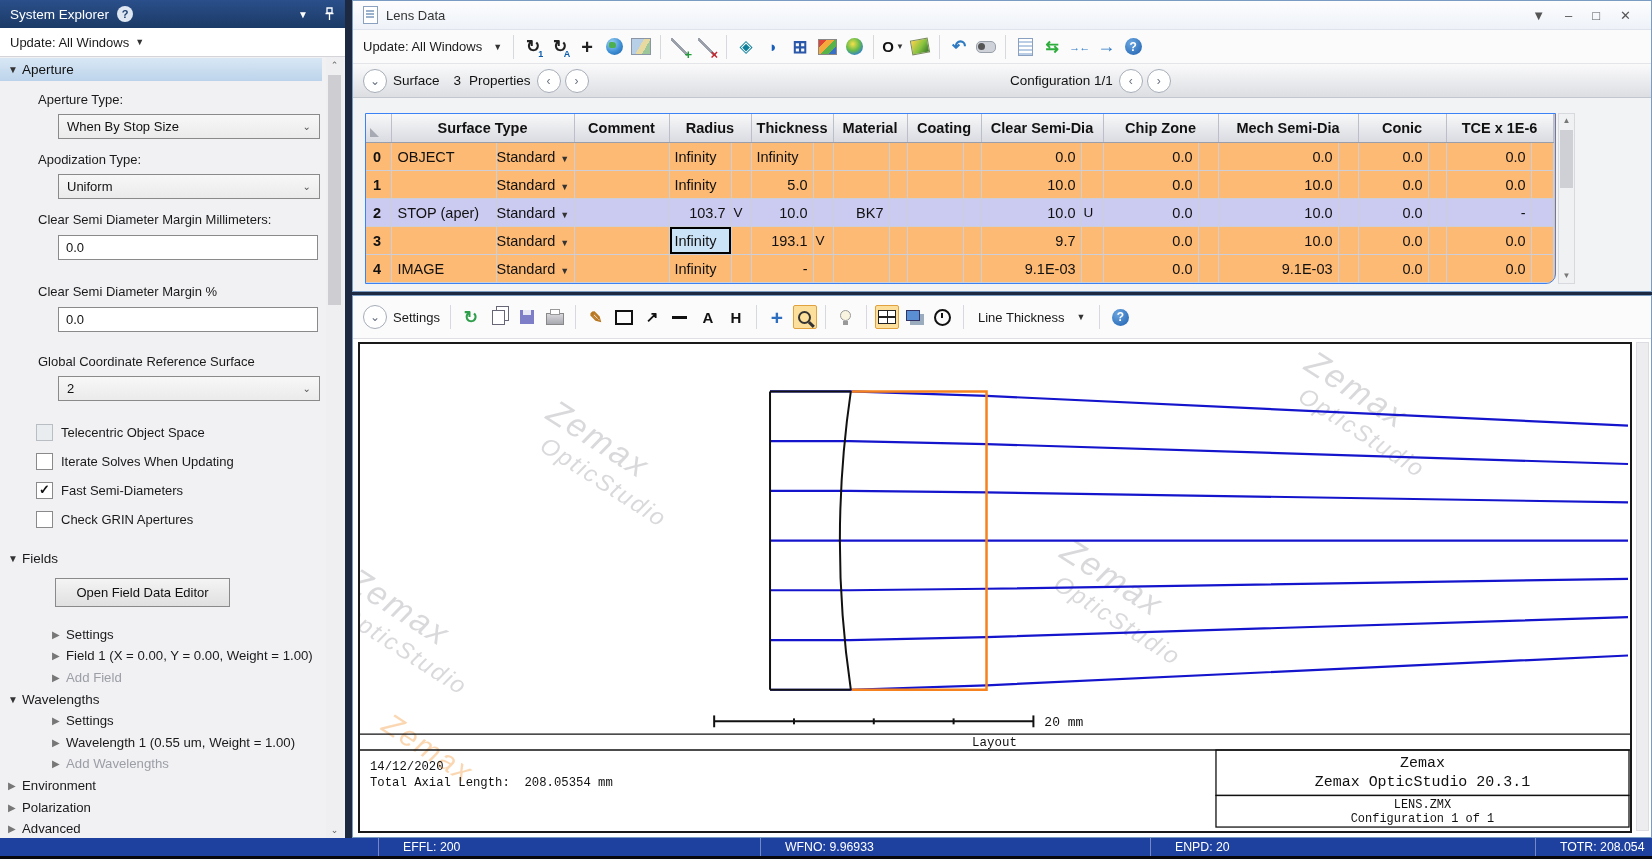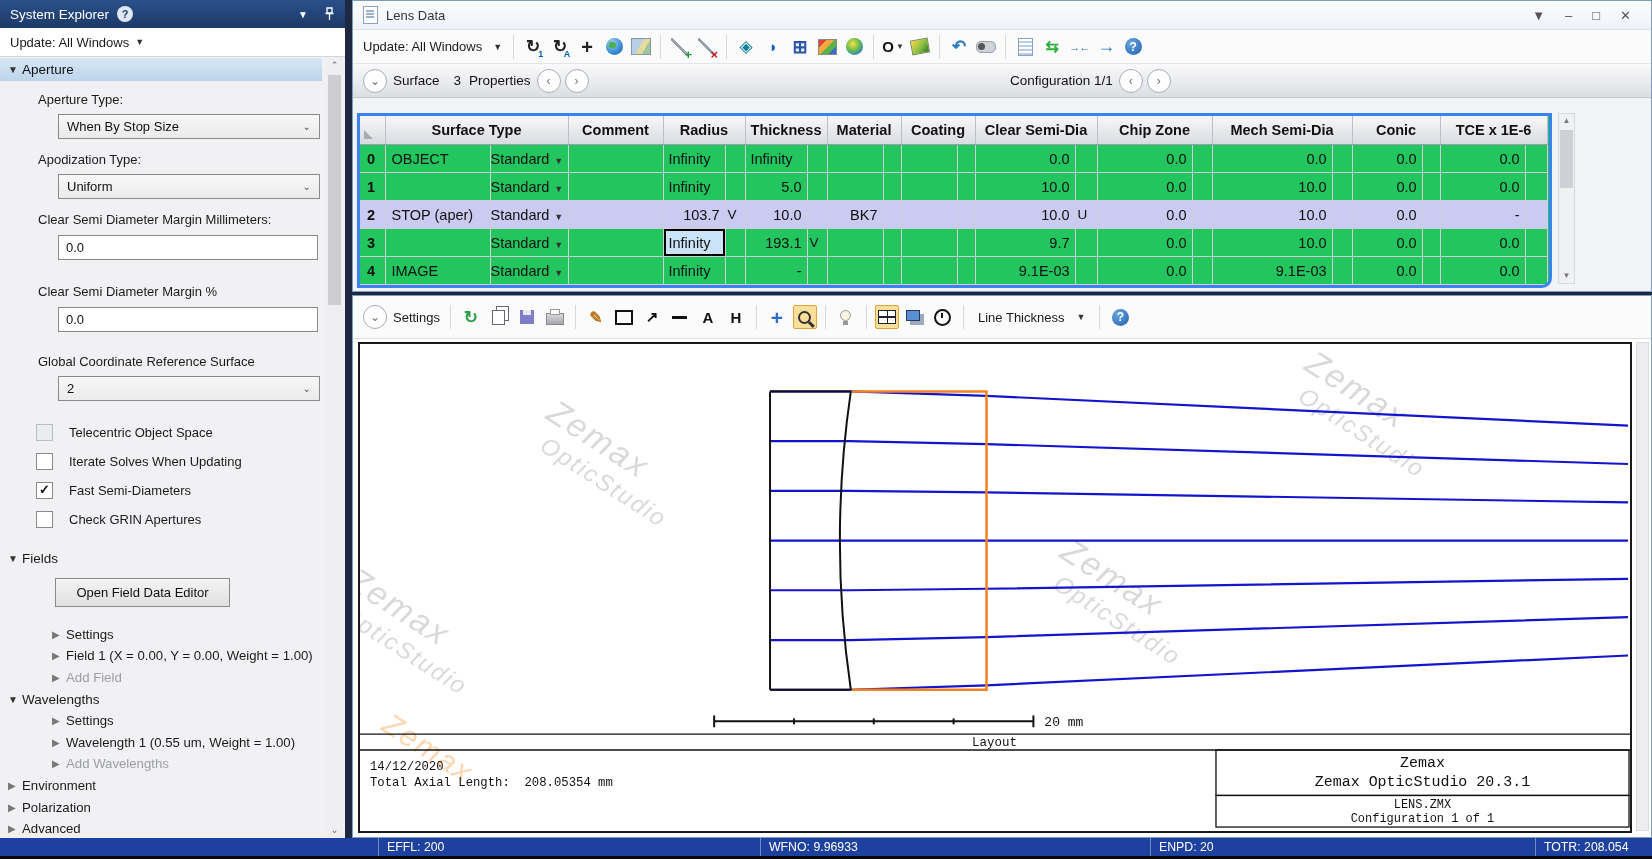--- a/index.html
+++ b/index.html
@@ -13,21 +13,21 @@
   .pin{cursor:pointer;display:flex}
   .se-update{height:28px;background:#fff;border-bottom:1px solid #d5d5d9;display:flex;align-items:center;padding-left:10px;font-size:13px;color:#1a1a1a;cursor:pointer}
   .dd-caret{font-size:9px;margin-left:6px;color:#333}
   .se-content{position:absolute;top:57px;left:0;width:322px;bottom:0;overflow:hidden}
   .sec-hd{height:23px;background:linear-gradient(#d9e7f5,#bcd4eb);display:flex;align-items:center;font-size:13.5px;color:#111;padding-left:22px;position:relative;margin-top:1px;cursor:pointer}
   .sec-hd .tri{position:absolute;left:8px;color:#333;font-size:10px}
   .f-label{margin:11px 0 0 38px;font-size:13px;color:#1a1a1a;height:17px}
   .dd{margin:5px 0 0 58px;width:244px;height:23px;border:1px solid #8a8a8a;background:linear-gradient(#f7f7f7,#ebebec);display:flex;align-items:center;justify-content:space-between;padding:0 8px;font-size:13px;color:#111;cursor:pointer}
   .dd .car{font-size:10px;color:#555}
   .ti{margin:6px 0 0 58px;width:244px;height:21px;border:1px solid #8a8a8a;background:#fff;font-size:13px;padding:1px 7px;display:flex;align-items:center;color:#111}
-  .cbrow{display:flex;align-items:center;margin:9px 0 0 36px;height:20px;font-size:13px;color:#1a1a1a;gap:16px;cursor:pointer}
+  .cbrow{display:flex;align-items:center;margin:9px 0 0 36px;height:20px;font-size:13px;color:#1a1a1a;gap:8px;cursor:pointer}
   .cb{width:15px;height:15px;border:1px solid #8a8a8a;background:#fff;flex:0 0 auto;text-align:center;line-height:14px}
   .cb.dis{background:#e9edf0;border-color:#b9bec4}
   .cb.chk::before{content:"✓";font-weight:bold;font-size:13px;color:#111}
   .btn{margin:8px 0 0 55px;width:173px;height:27px;border:1px solid #8a8a8a;background:linear-gradient(#f4f4f4,#e0e0e0);font-size:13px;display:flex;align-items:center;justify-content:center;color:#111;cursor:pointer}
   .trow{display:flex;align-items:center;height:21.6px;font-size:13.2px;color:#1a1a1a;cursor:pointer}
   .trow .car-c{width:14px;color:#777;font-size:10px;text-align:left}
   .trow .car-o{width:14px;color:#333;font-size:10px}
   .lvl0{padding-left:8px}.lvl1{padding-left:52px}
   .gray{color:#9b9ea5}
   .se-sb{position:absolute;top:57px;right:2px;width:17px;bottom:0;background:#efeff1}
@@ -71,21 +71,21 @@
   .i-list span{width:13px;height:16px;border:1px solid #8aa0c0;background:repeating-linear-gradient(#ffffff 0 2.5px,#b9cde4 2.5px 4px)}
   .i-swap::before{content:"⇆";color:#2fae3e;font-weight:900;font-size:16px}
   .i-conv::before{content:"→←";color:#2d7ac2;font-weight:900;font-size:11px;letter-spacing:-1px}
   .i-goto::before{content:"→";color:#2d7ac2;font-weight:900;font-size:18px}
   .i-help span{width:17px;height:17px;border-radius:50%;background:radial-gradient(circle at 35% 30%,#6aa6e0,#1d5fae);display:flex;align-items:center;justify-content:center}
   .i-help span::after{content:"?";color:#fff;font-weight:700;font-size:12px}
   .props{height:33px;background:linear-gradient(#fafafb,#dcdee2);border-bottom:1px solid #c2c6cd;display:flex;align-items:center;padding-left:8px;position:relative;font-size:13.5px}
   .props .bold{font-weight:normal;color:#111;margin:0 4px}
   .cbtn{width:22px;height:22px;border-radius:50%;border:1px solid #a6adb8;background:#fff;color:#6a7280;display:flex;align-items:center;justify-content:center;font-size:12px;cursor:pointer;margin:0 2px;flex:0 0 auto}
   .config{position:absolute;left:653px;display:flex;align-items:center}
-  .tblwrap{position:absolute;left:4px;top:112px;width:1189px;background:#22c55e;border:3px solid #3b82f6;border-radius:0 0 10px 0;overflow:hidden}
+  .tblwrap{position:absolute;left:12px;top:112px;width:1189px;background:#fdba74;border:1px solid #3b82f6;border-radius:0 0 10px 0;overflow:hidden}
   table{border-collapse:collapse;table-layout:fixed;width:1187px;font-size:14.5px}
   th{height:28px;background:linear-gradient(#f8f8f9,#d9dbe1);border-right:1px solid #bcbfc9;border-bottom:1px solid #9a9daa;font-weight:bold;color:#111;position:relative;padding:0;white-space:nowrap;overflow:hidden}
   td{height:27px;border-right:1px solid #ccced8;border-bottom:1px solid #ccced8;padding:0 5px;color:#111;white-space:nowrap;overflow:hidden;cursor:cell}
   td.num{text-align:right}
   td.flag{padding:0 2px;font-size:13.5px;text-align:left}
   td.rown{font-weight:bold;padding-left:7px}
   td.name{padding-left:6px}
   td.stype{padding-left:0}
   td.stype .car{font-size:9px;color:#333;margin-left:5px}
   tr.stop td{background:#cbcaf1}
@@ -125,21 +125,21 @@
   .i-clock span::after{content:"";position:absolute;left:5px;top:2px;width:2px;height:5px;background:#111;box-shadow:2px 4px 0 -1px #111}
   .line-thick{font-size:13px;color:#1a1a1a;display:flex;gap:6px;align-items:center;padding:0 6px;cursor:pointer}
   .plot{position:absolute;left:5px;top:46px;width:1274px;height:491px;border:2px solid #1a1a1a;box-sizing:border-box}
   .plot svg{display:block;width:100%;height:100%}
   svg text{font-family:"Liberation Mono","DejaVu Sans Mono",monospace;fill:#111}
   .wmt{font-family:"Liberation Sans",sans-serif;font-style:italic;fill:#8c8c96;opacity:.32;letter-spacing:2px}
   .wmo{fill:#f49e42;opacity:.4}
   .lysb{position:absolute;right:2px;top:46px;width:13px;height:489px;background:#ededf0;border:1px solid #dcdce2;box-sizing:border-box}
   
   #statusbar{position:absolute;left:0;top:838px;width:1652px;height:18px;background:#1e41a0;display:flex;color:#fff;font-size:12.3px;line-height:18px}
-  #statusbar .sec{box-sizing:border-box;padding-left:8px;border-left:1px solid rgba(255,255,255,.38)}
+  #statusbar .sec{box-sizing:border-box;padding-left:24px;border-left:1px solid rgba(255,255,255,.38)}
   #statusbar .s0{width:378px;border-left:none}
   #statusbar .s1{width:382px}#statusbar .s2{width:390px}#statusbar .s3{width:385px}#statusbar .s4{flex:1}
   #bottomstrip{position:absolute;left:0;top:856px;width:1652px;height:3px;background:#08080c}
   [data-name="total-axial-length"]{white-space:pre}
 </style>
 </head>
 <body>
 
 <div id="sidebar" data-name="system-explorer-panel">
   <div class="se-title" data-name="system-explorer-titlebar">

